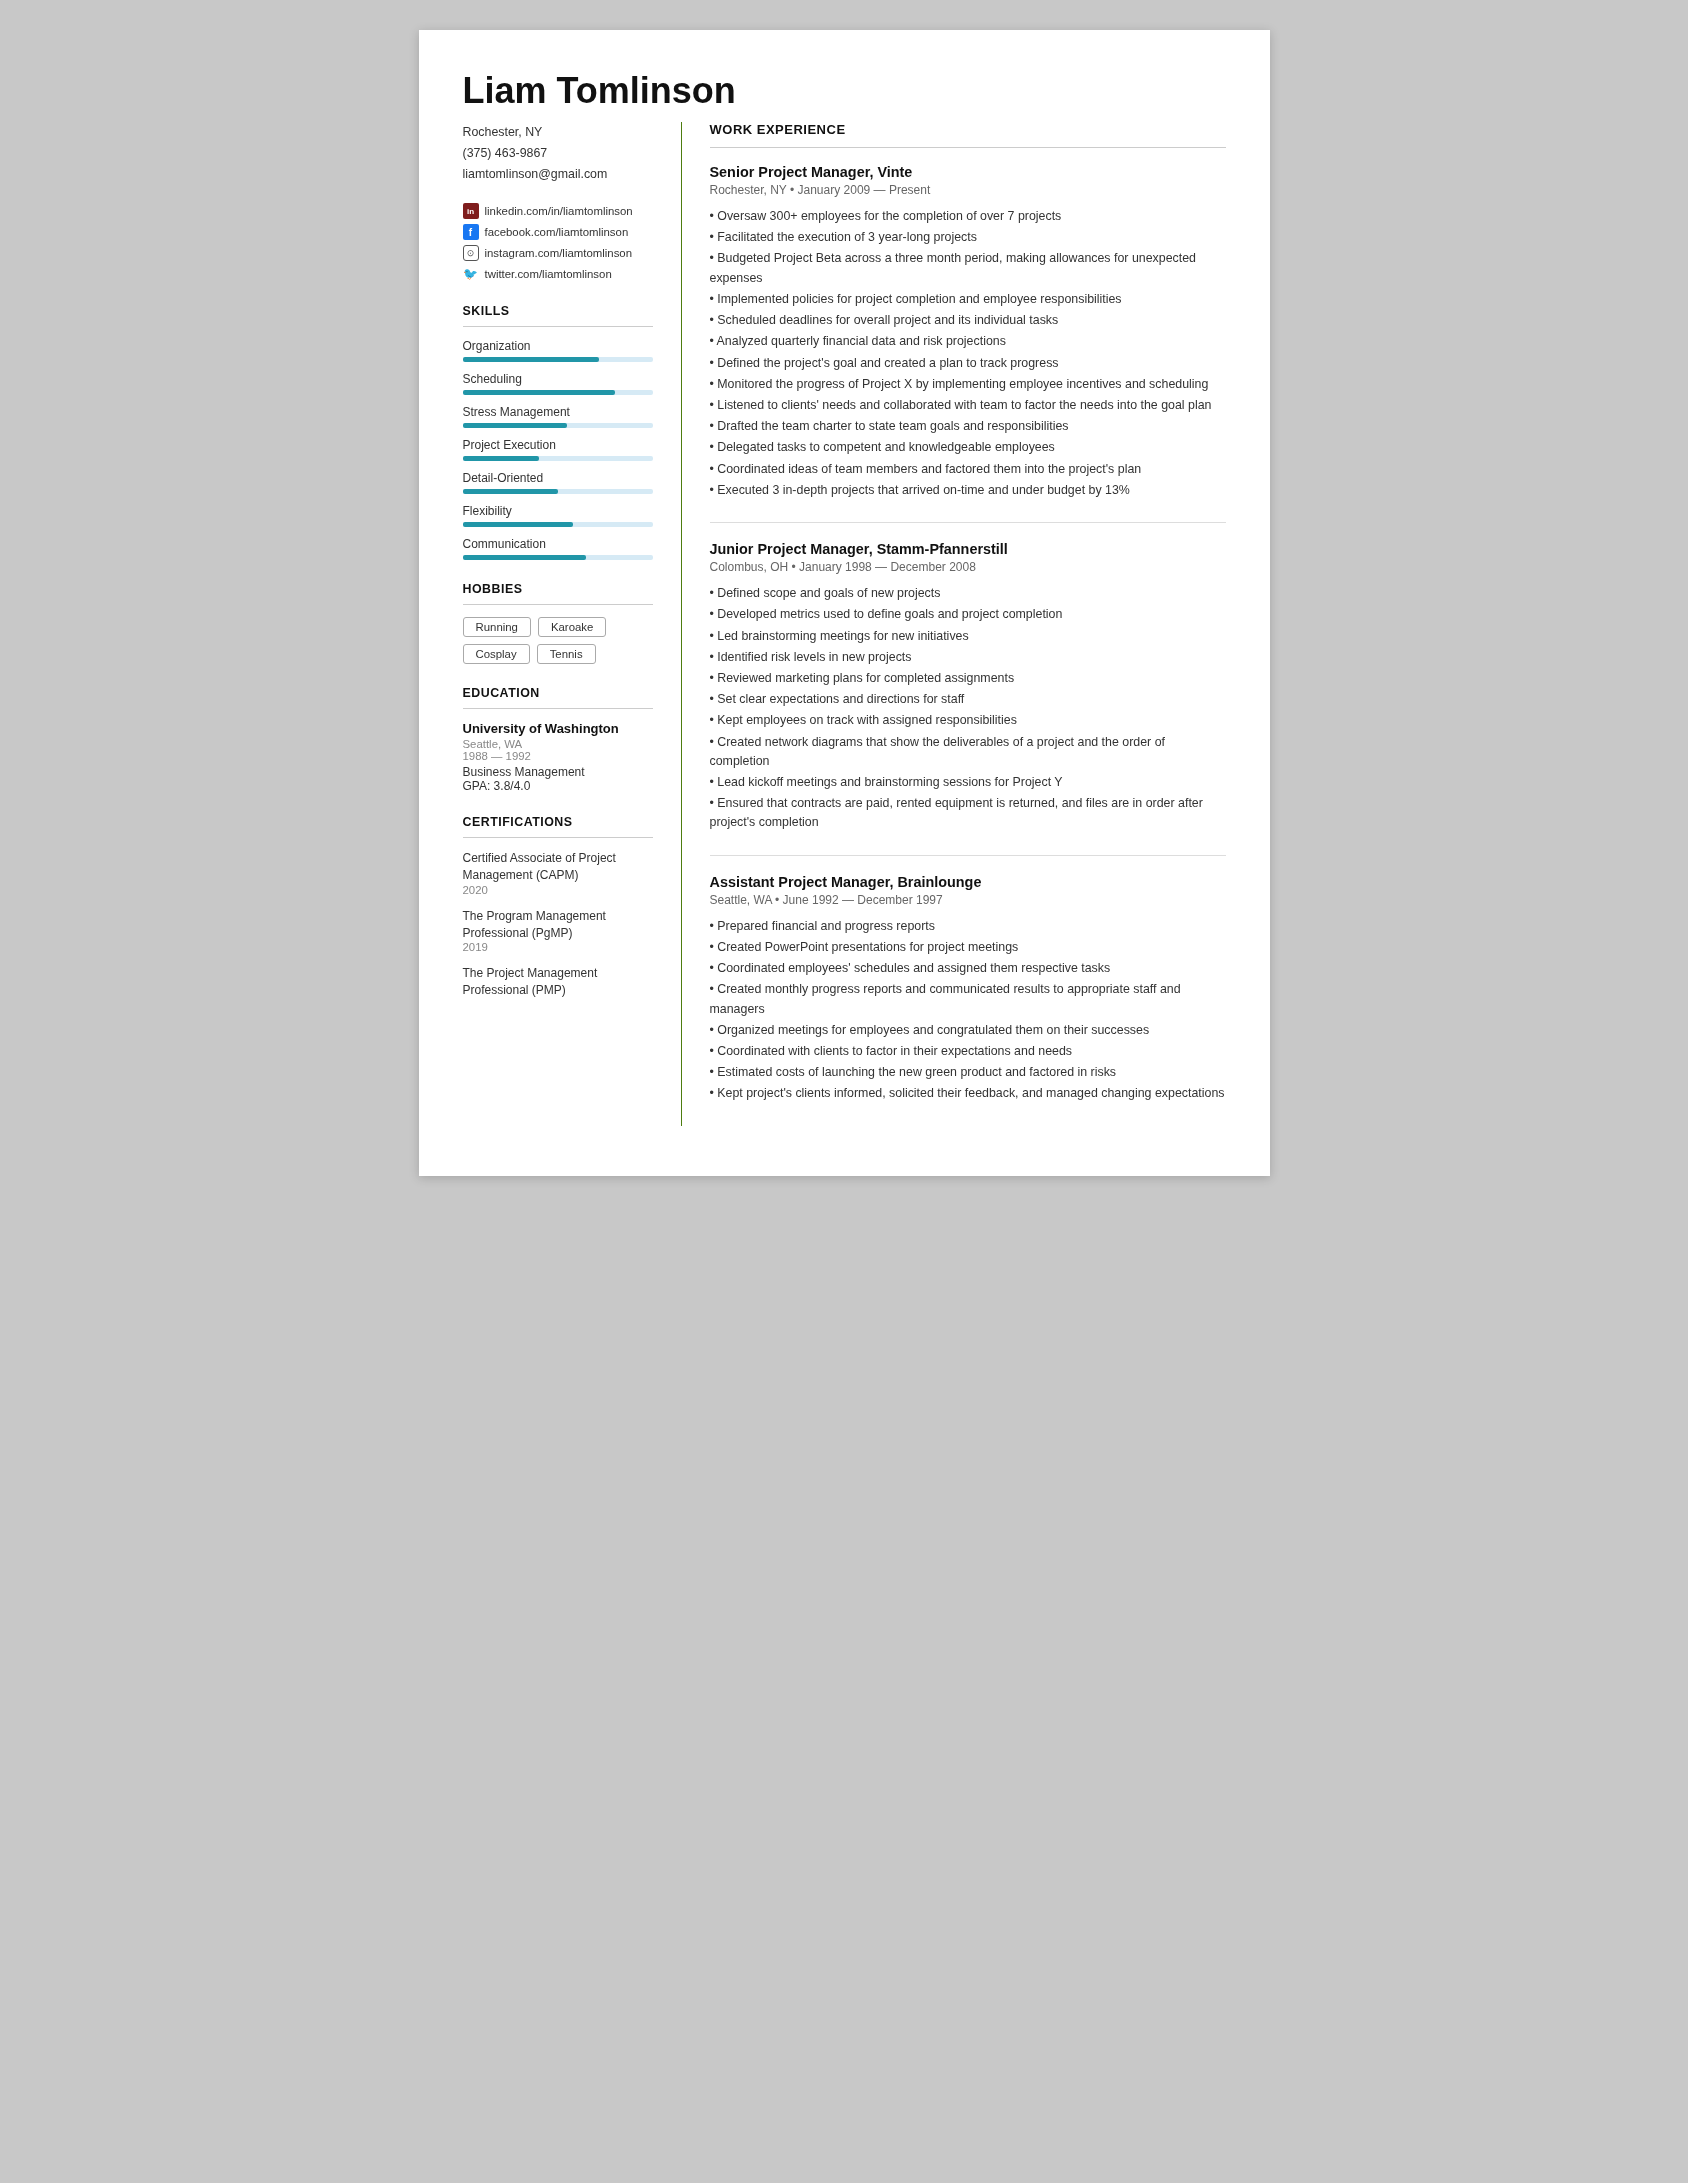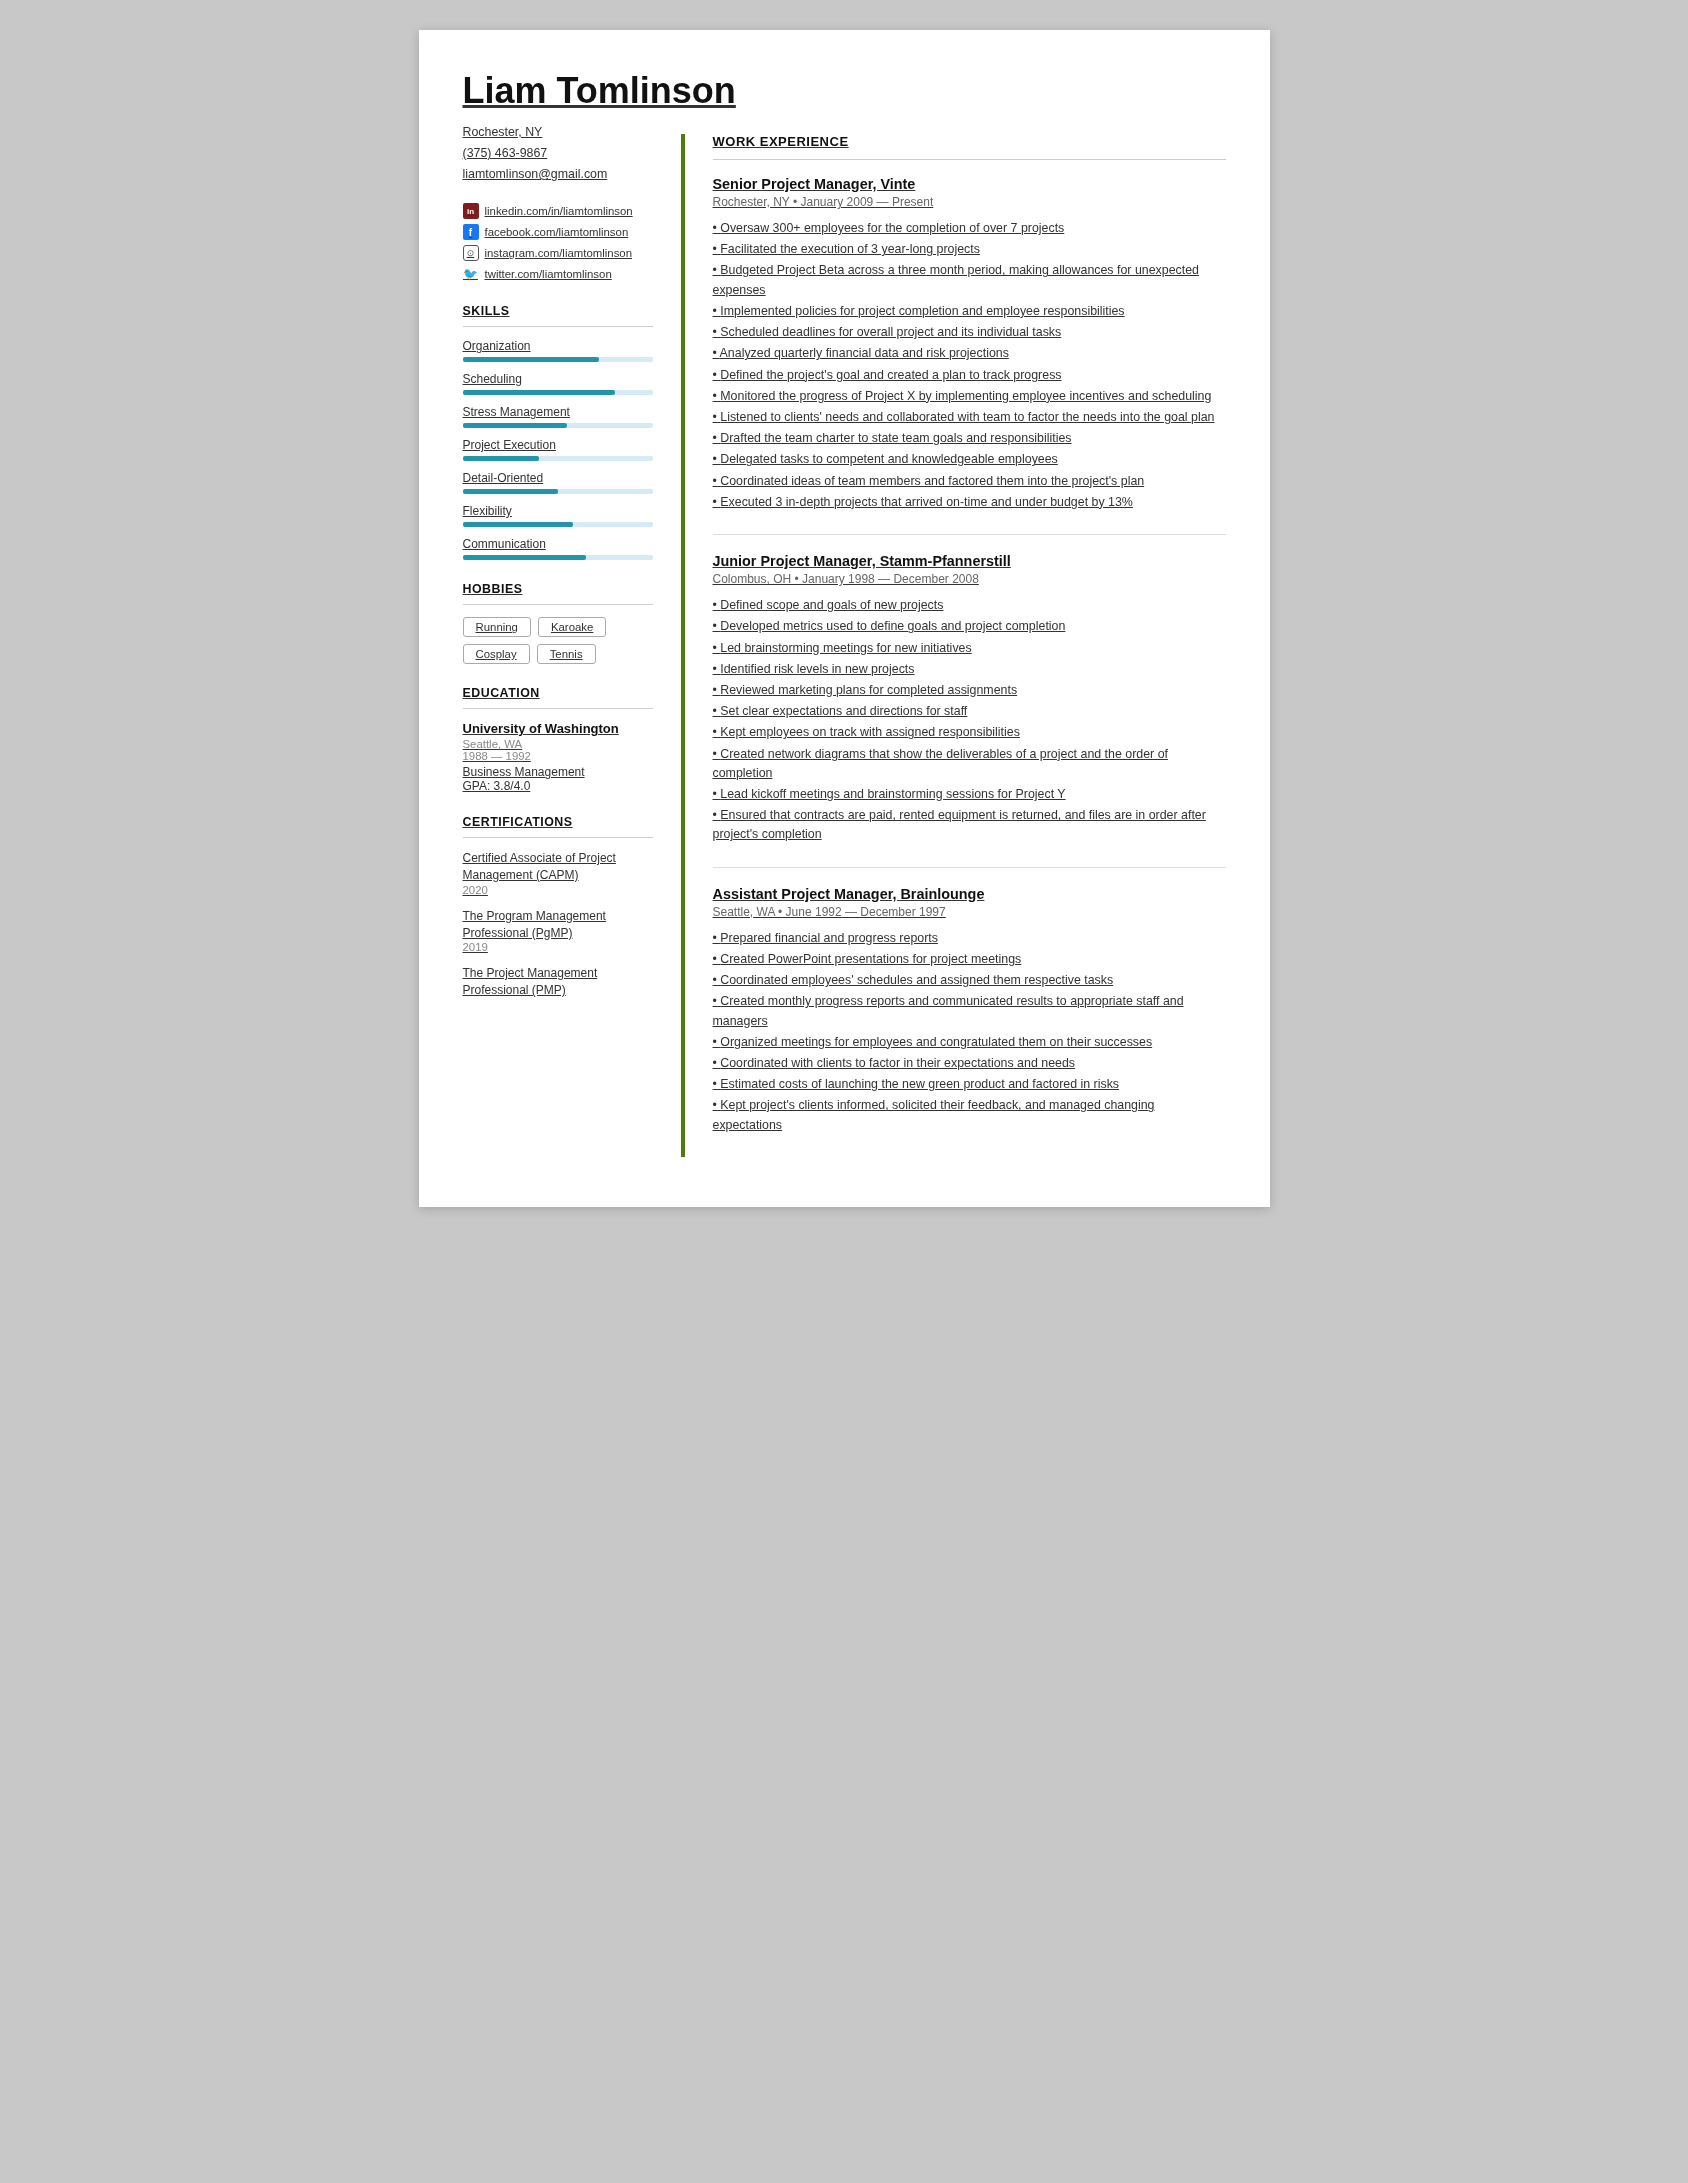--- a/index.html
+++ b/index.html
@@ -11,21 +11,20 @@
       padding: 30px;
       font-family: Arial, sans-serif;
       font-size: 13px;
       color: #333;
     }
     .resume {
       background: #fff;
       width: 851px;
       padding: 40px 44px 50px 44px;
       box-shadow: 0 2px 10px rgba(0,0,0,0.18);
-      text-decoration: underline;
     }
     
     .header-name {
       font-size: 36px;
       font-weight: 900;
       color: #111;
       margin-bottom: 10px;
     }
     .header-summary {
       font-size: 13px;
@@ -39,23 +38,22 @@
       gap: 0;
     }
     .left-col {
       width: 218px;
       min-width: 218px;
       padding-right: 28px;
       flex-shrink: 0;
     }
     .right-col {
       flex: 1;
-      border-left: 4px solid #4d7c0f;
+      border-left: 1px solid #4d7c0f;
       padding-left: 28px;
-      margin-top: 12px;
     }
     
     .contact-info {
       margin-bottom: 18px;
     }
     .contact-info p {
       font-size: 12.4px;
       color: #333;
       line-height: 1.7;
     }

